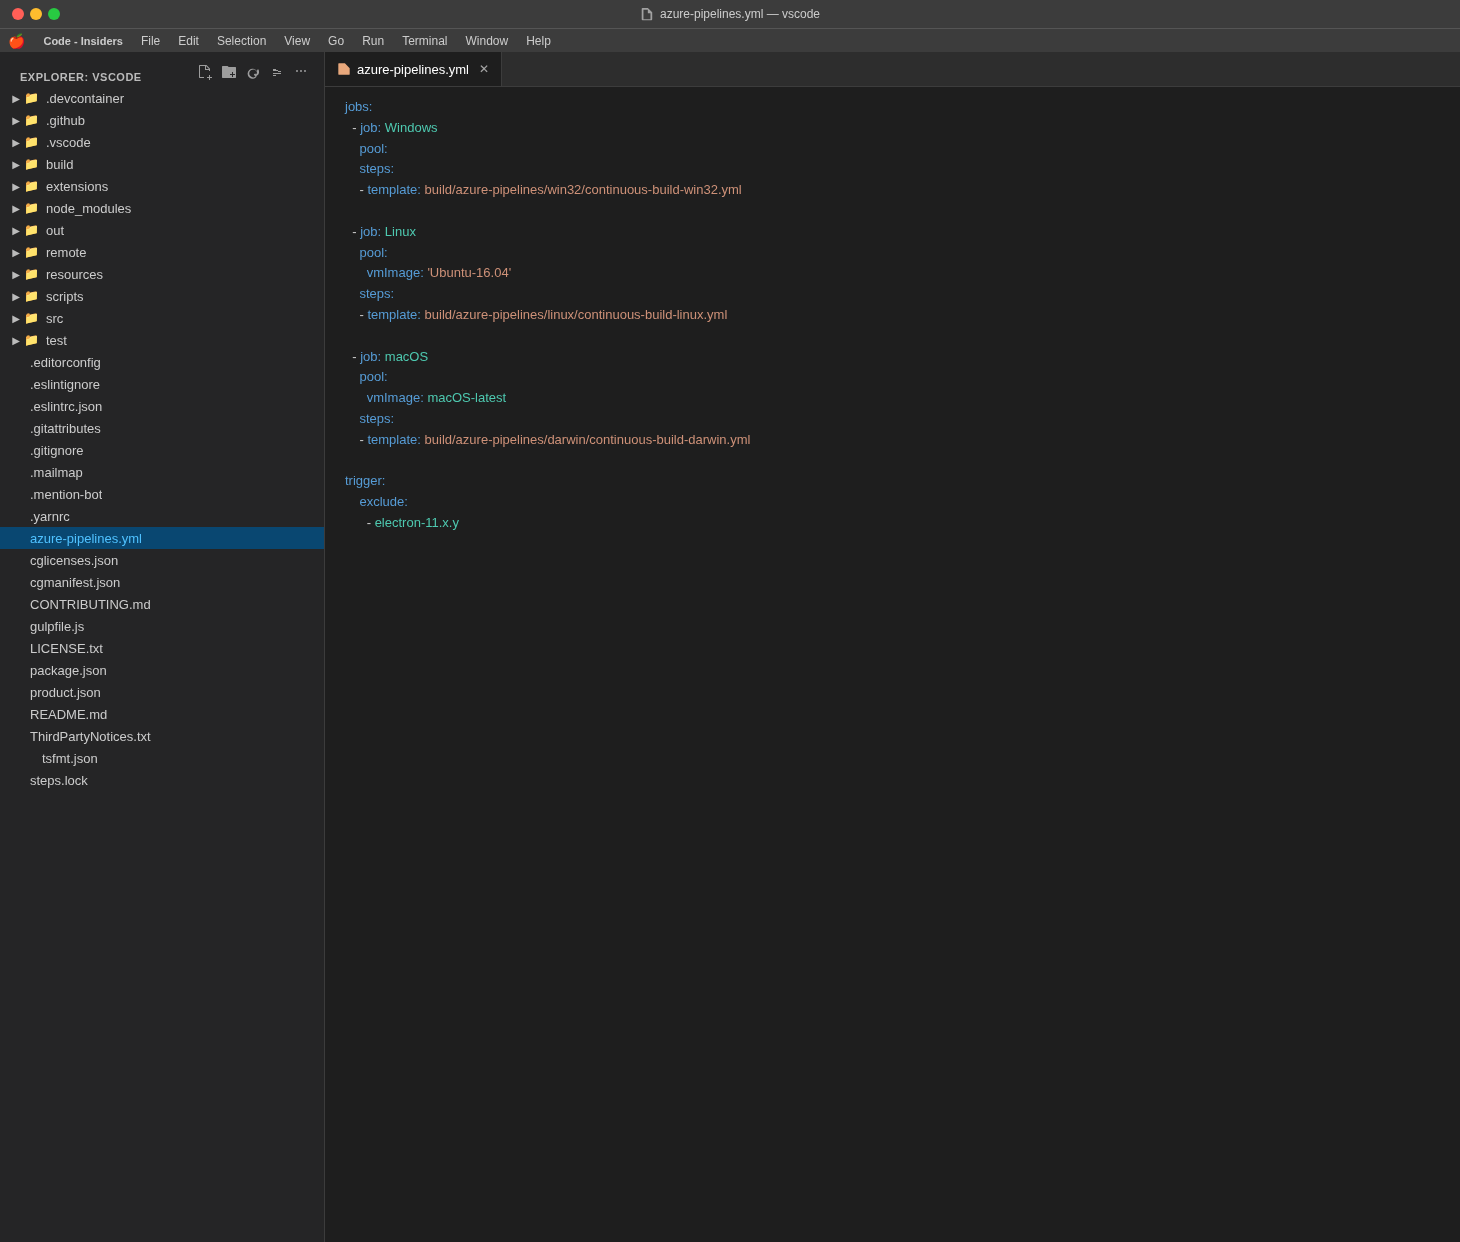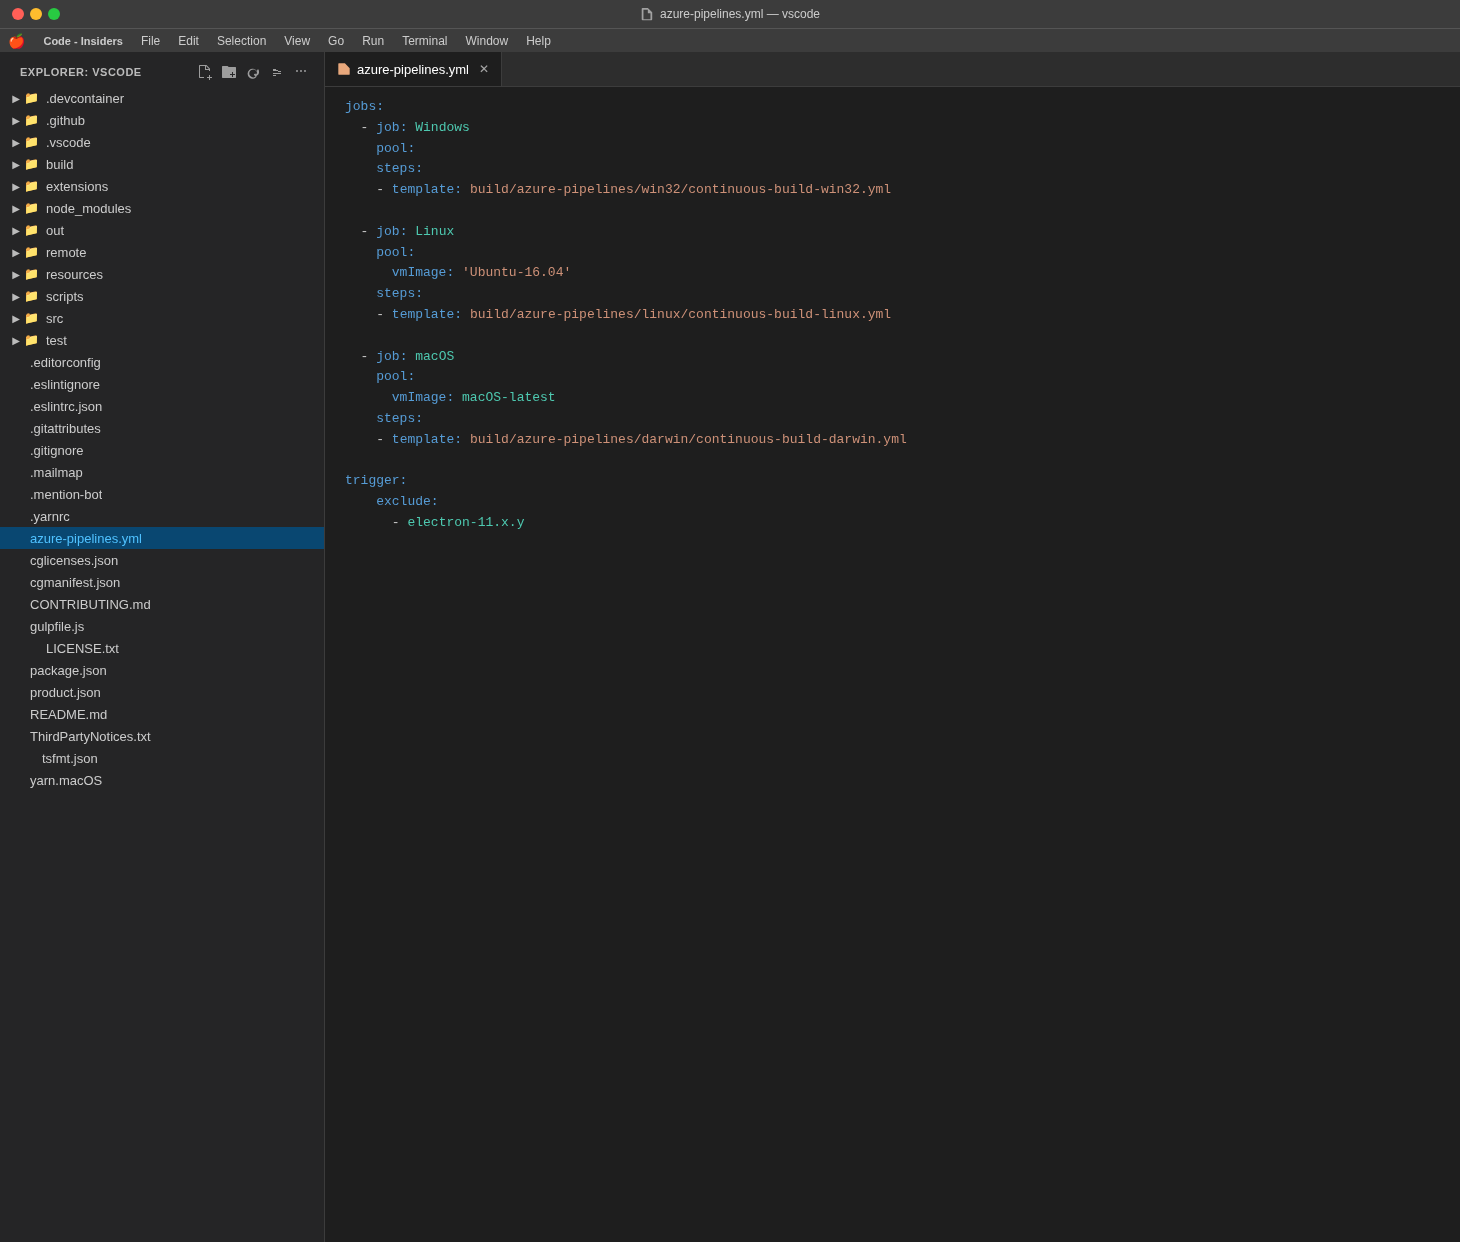--- a/index.html
+++ b/index.html
@@ -92,21 +92,21 @@
     .sidebar {
       width: 325px;
       background: #252526;
       display: flex;
       flex-direction: column;
       border-right: 1px solid #3c3c3c;
       overflow: hidden;
     }
     .sidebar-header {
       display: flex;
-      align-items: center;
+      align-items: flex-end;
       justify-content: space-between;
       padding: 8px 12px 4px 20px;
       height: 35px;
     }
     .sidebar-title {
       font-size: 11px;
       font-weight: bold;
       color: #bbbbbb;
       text-transform: uppercase;
       letter-spacing: 0.5px;
@@ -218,21 +218,21 @@
     .tab:not(.active) {
       background: #2d2d2d;
       color: #888;
     }
 
     
     .code-content {
       flex: 1;
       padding: 10px 0;
       overflow-y: auto;
-      font-family: Liberation Mono, monospace;
+      font-family: Liberation Sans, sans-serif;
       font-size: 13px;
       line-height: 1.6;
     }
     .code-content::-webkit-scrollbar { width: 8px; }
     .code-content::-webkit-scrollbar-track { background: #1e1e1e; }
     .code-content::-webkit-scrollbar-thumb { background: #555; border-radius: 4px; }
 
     .code-line {
       display: flex;
       padding: 0 20px;
@@ -437,21 +437,21 @@
       <div class="tree-item">
         <span class="indent" style="width:26px"></span>
         <span class="file-label" style="margin-left:4px">CONTRIBUTING.md</span>
       </div>
       <div class="tree-item">
         <span class="indent" style="width:26px"></span>
         <span class="file-label" style="margin-left:4px">gulpfile.js</span>
       </div>
       <div class="tree-item">
         <span class="indent" style="width:26px"></span>
-        <span class="file-label" style="margin-left:20px">LICENSE.txt</span>
+        <span class="file-label" style="margin-left:4px">LICENSE.txt</span>
       </div>
       <div class="tree-item">
         <span class="indent" style="width:26px"></span>
         <span class="file-label" style="margin-left:4px">package.json</span>
       </div>
       <div class="tree-item">
         <span class="indent" style="width:26px"></span>
         <span class="file-label" style="margin-left:4px">product.json</span>
       </div>
       <div class="tree-item">
@@ -461,21 +461,21 @@
       <div class="tree-item">
         <span class="indent" style="width:26px"></span>
         <span class="file-label" style="margin-left:4px">ThirdPartyNotices.txt</span>
       </div>
       <div class="tree-item">
         <span class="indent" style="width:26px"></span>
         <span class="file-label" style="margin-left:16px">tsfmt.json</span>
       </div>
       <div class="tree-item">
         <span class="indent" style="width:26px"></span>
-        <span class="file-label" style="margin-left:4px">yarn.macOS</span>
+        <span class="file-label" style="margin-left:4px">steps.lock</span>
       </div>
 
     </div>
   </div>
 
   <div class="editor-area">
     <div class="tab-bar">
       <div class="tab active">
         <svg width="14" height="14" viewBox="0 0 16 16" fill="#e8a87c">
           <path d="M9 1.5L2 1.5A.5.5 0 001.5 2v12a.5.5 0 00.5.5h12a.5.5 0 00.5-.5V7l-5.5-5.5zM9 2v4.5H13.5z"></path>

